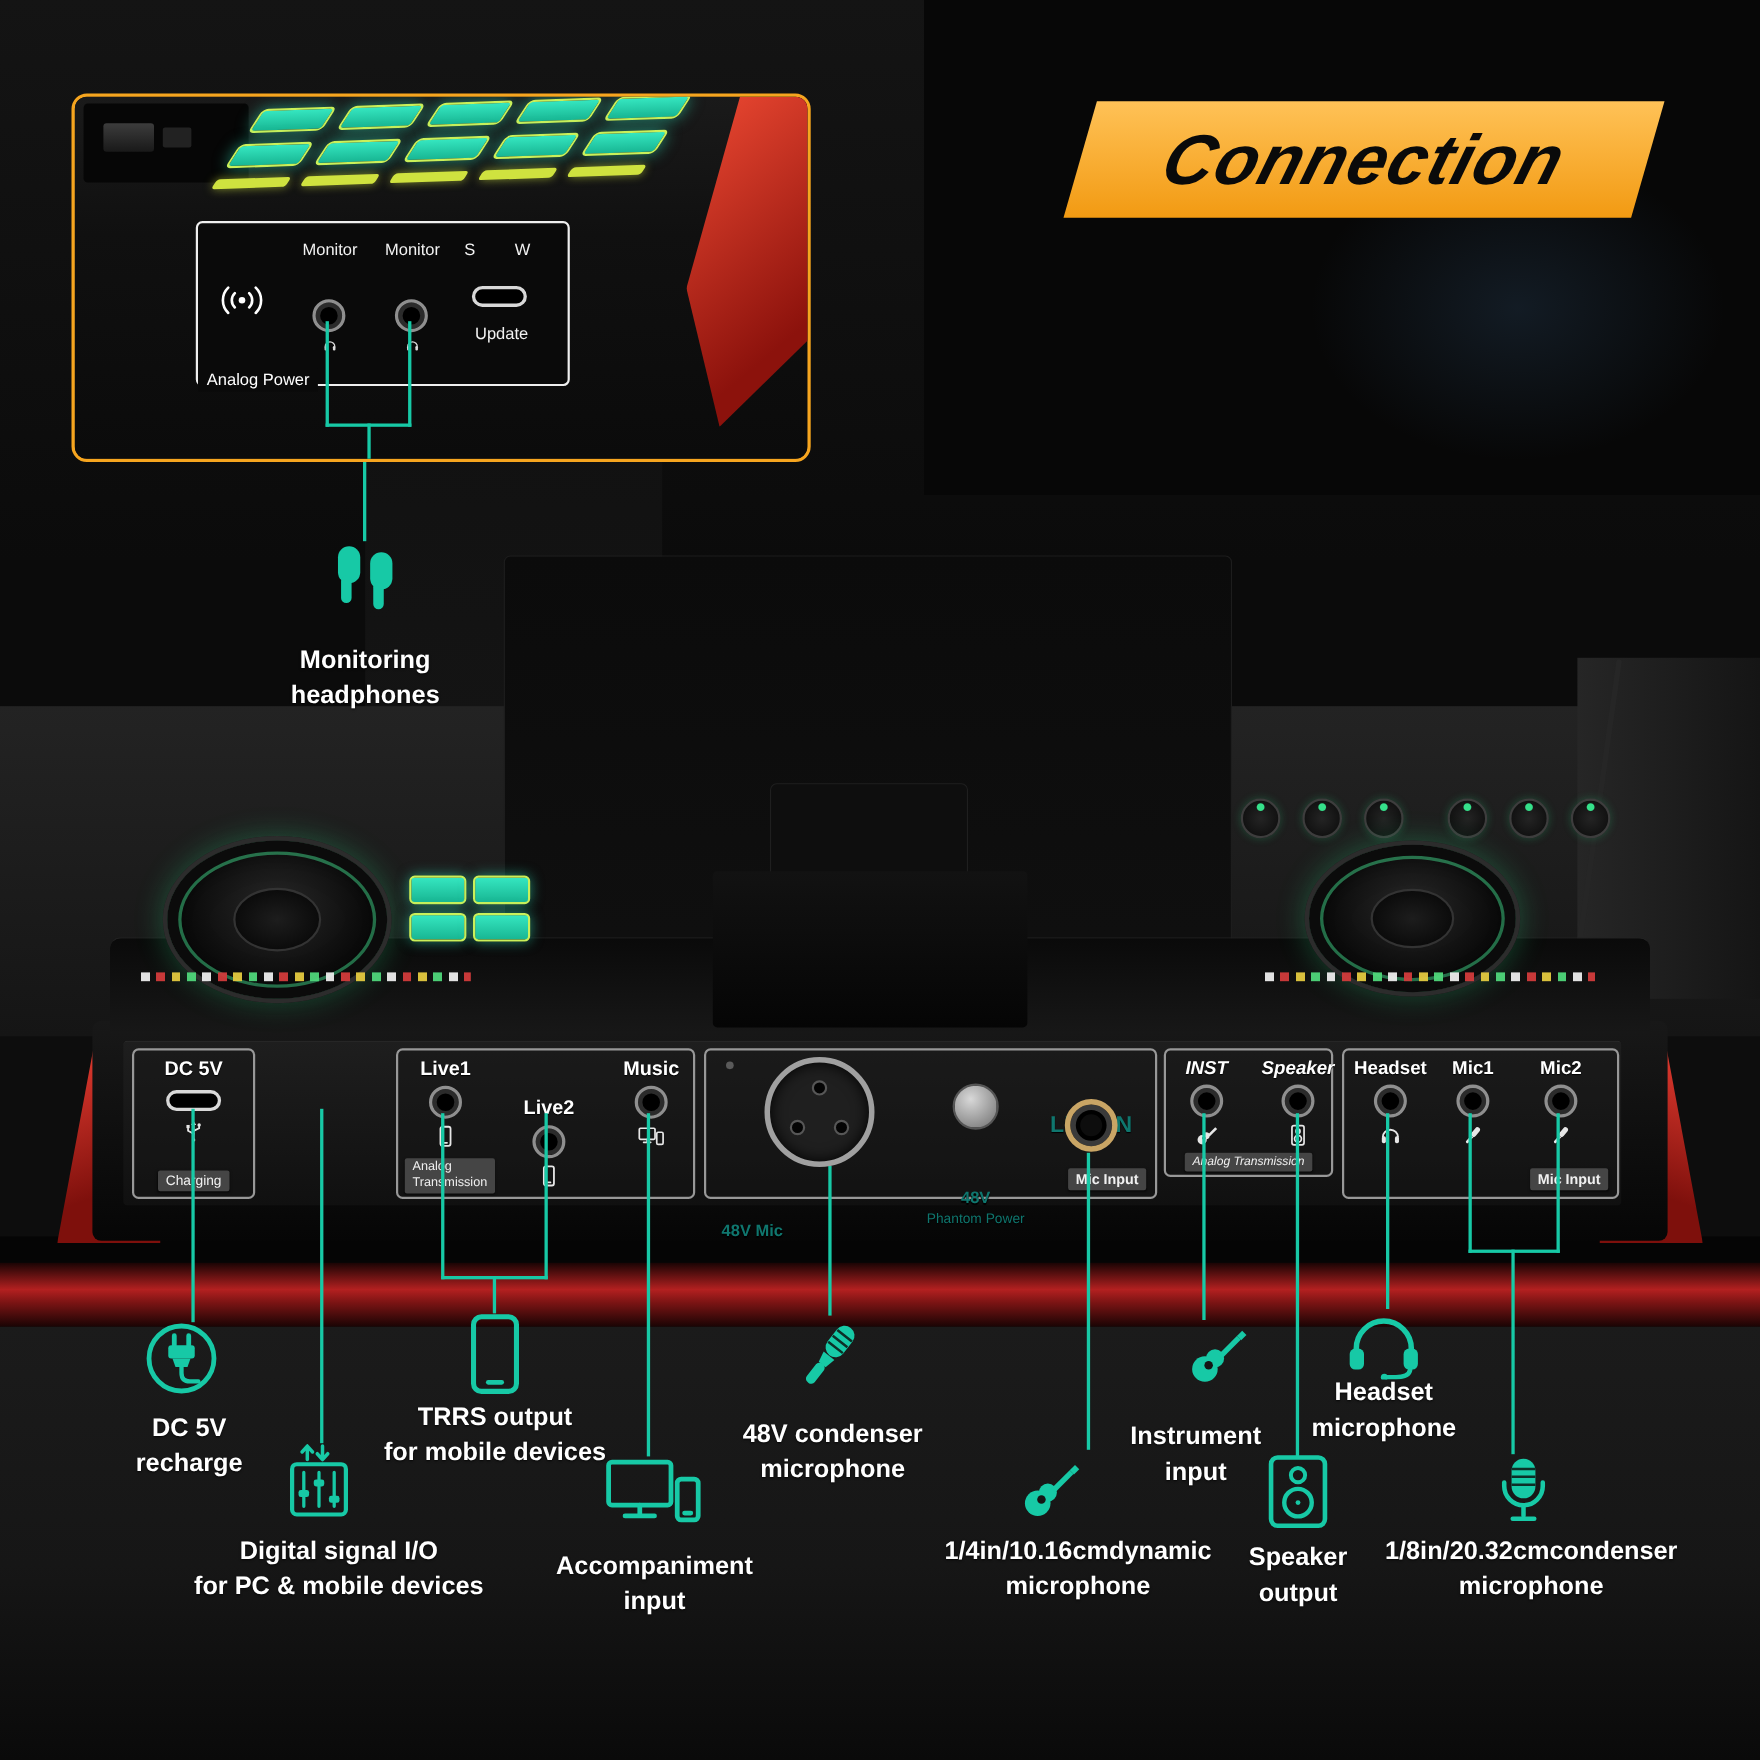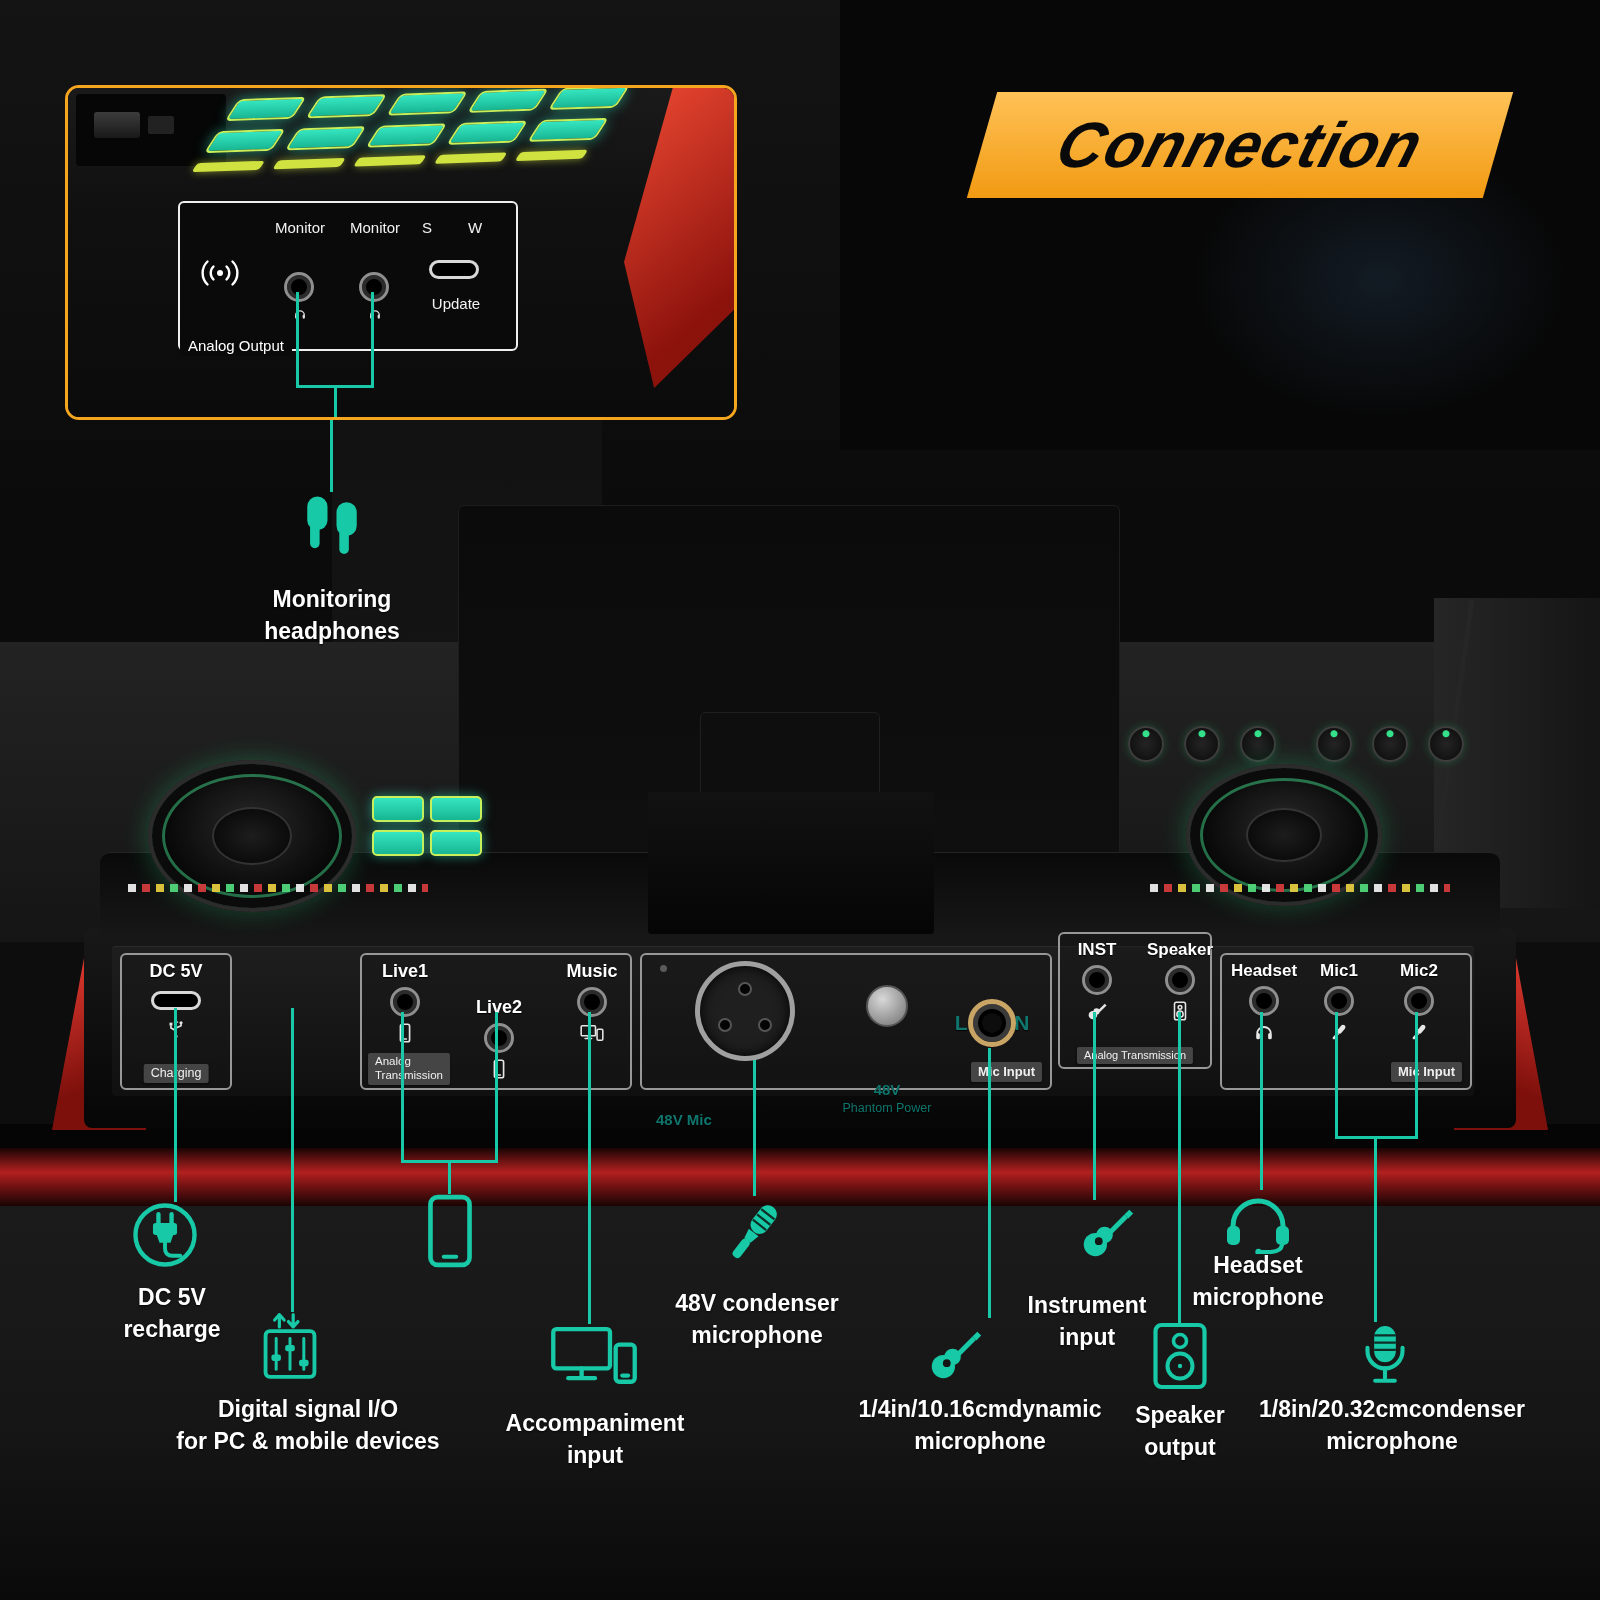--- a/index.html
+++ b/index.html
@@ -324,21 +324,21 @@
     </div>
     <div class="ptxt" style="left:14px; top:110px; font-size:15px; font-weight:bold;">48V Mic</div>
     <div class="pbtn" style="left:224px; top:30px;"></div>
     <div class="ptxt" style="left:205px; top:80px; width:80px; text-align:center; font-size:15px; font-weight:bold;">48V</div>
     <div class="ptxt" style="left:182px; top:100px; width:126px; text-align:center; font-size:12.5px;">Phantom Power</div>
     <div class="ptxt" style="left:285px; top:10px; width:130px; text-align:center; font-size:21px; font-weight:bold;">LINE IN</div>
     <div class="jack-big" style="position:absolute; left:326px; top:44px;"></div>
     <div class="chip" style="right:8px; bottom:6px; font-size:13px; font-weight:bold;">Mic Input</div>
   </div>
 
-  <div class="sec" style="left:1058px; top:932px; width:154px; height:137px;">
+  <div class="sec" style="left:1058px; top:953px; width:154px; height:117px;font-style:italic;">
     <div class="pcol" style="left:0px;">
       <div class="ptitle" style="font-size:17px;">INST</div>
       <div class="jack"></div>
       <svg class="mini">
           <use href="#i-guitar-mini"></use>
         </svg>
     </div>
     <div class="pcol" style="left:83px;">
       <div class="ptitle" style="font-size:17px;">Speaker</div>
       <div class="jack"></div>
@@ -420,21 +420,21 @@
           <use href="#i-headphone-mini"></use>
         </svg>
       <svg class="abs" style="left:187px; top:104px; width:16px; height:14px; color:#ddd;">
           <use href="#i-headphone-mini"></use>
         </svg>
       <div class="lbl" style="left:237px; top:16px; width:20px;">S</div>
       <div class="lbl" style="left:283px; top:16px; width:24px;">W</div>
       <div class="usbc abs" style="left:249px; top:57px;"></div>
       <div class="lbl" style="left:236px; top:92px; width:80px;">Update</div>
     </div>
-    <div class="ao-chip">Analog Output</div>
+    <div class="ao-chip">Analog Power</div>
     <div class="itl" style="left:228px; top:204px; width:3px; height:96px;"></div>
     <div class="itl" style="left:303px; top:204px; width:3px; height:96px;"></div>
     <div class="itl" style="left:228px; top:297px; width:78px; height:3px;"></div>
     <div class="itl" style="left:266px; top:297px; width:3px; height:38px;"></div>
   </div>
 
   <div class="tl" style="left:330px; top:420px; width:3px; height:72px;"></div>
   <svg class="bigicon" style="left:296px; top:492px; width:72px; height:72px;">
       <use href="#i-earbuds"></use>
     </svg>
@@ -492,20 +492,24 @@
     </svg>
 
   <div class="clabel" style="left:172px; top:1282px;">
     <div>DC 5V</div>
     <div>recharge</div>
   </div>
   <div class="clabel" style="left:308px; top:1394px;">
     <div>Digital signal I/O</div>
     <div>for PC &amp; mobile devices</div>
   </div>
+  <div class="clabel" style="left:450px; top:1272px;">
+    <div>TRRS output</div>
+    <div>for mobile devices</div>
+  </div>
   <div class="clabel" style="left:595px; top:1408px;">
     <div>Accompaniment</div>
     <div>input</div>
   </div>
   <div class="clabel" style="left:757px; top:1288px;">
     <div>48V condenser</div>
     <div>microphone</div>
   </div>
   <div class="clabel" style="left:1087px; top:1290px;">
     <div>Instrument</div>

